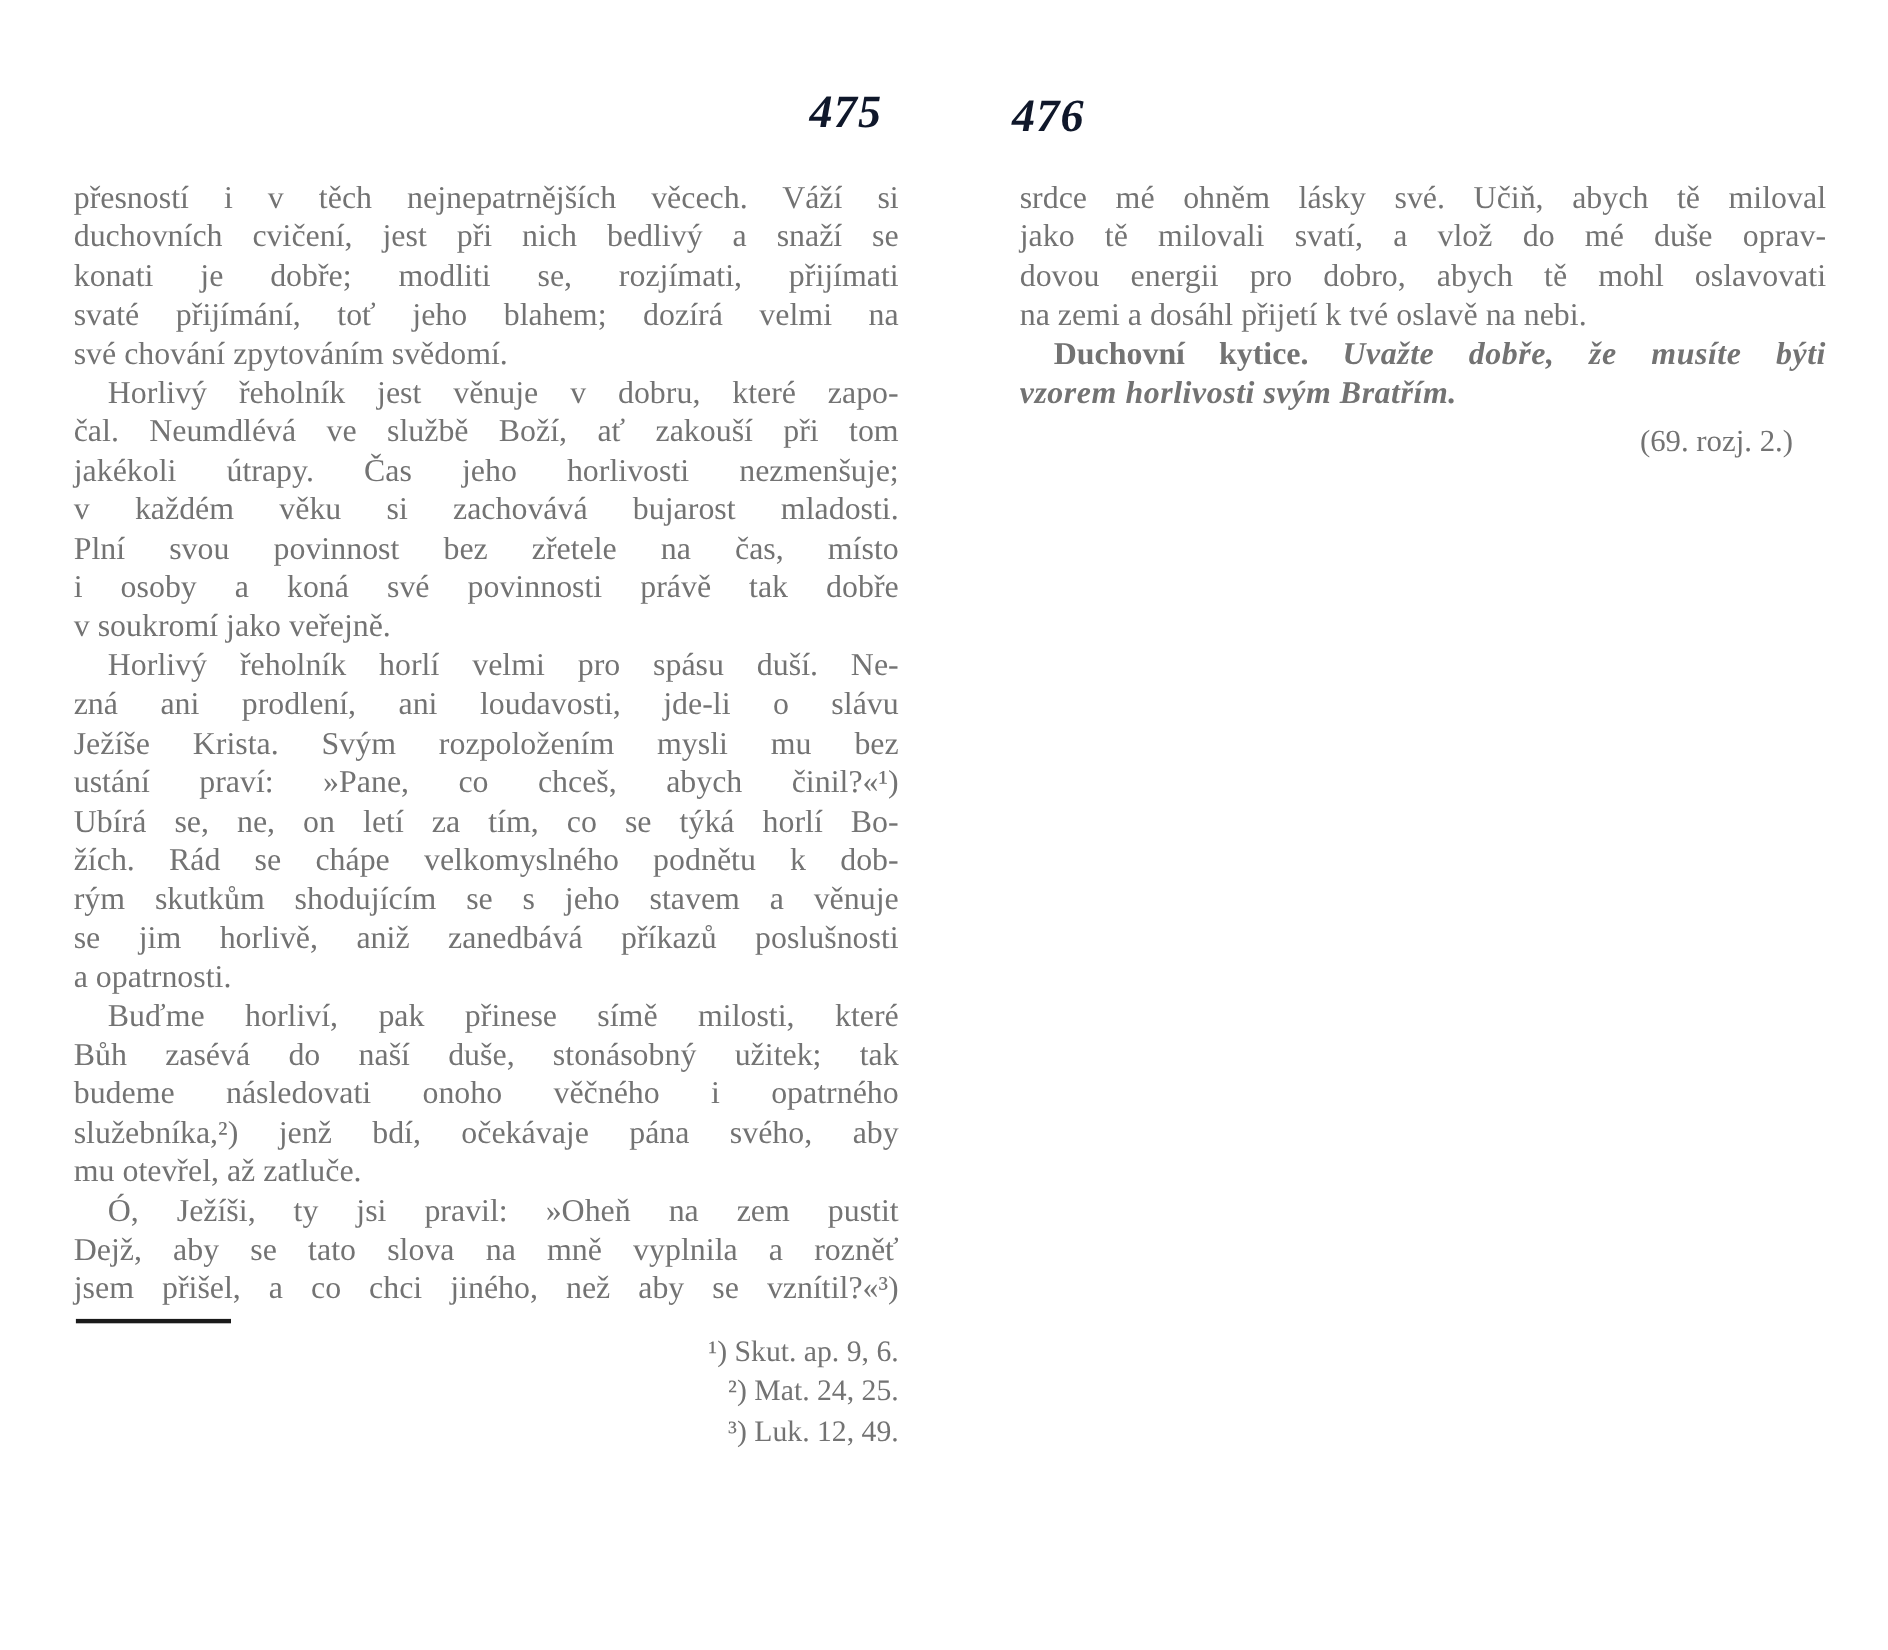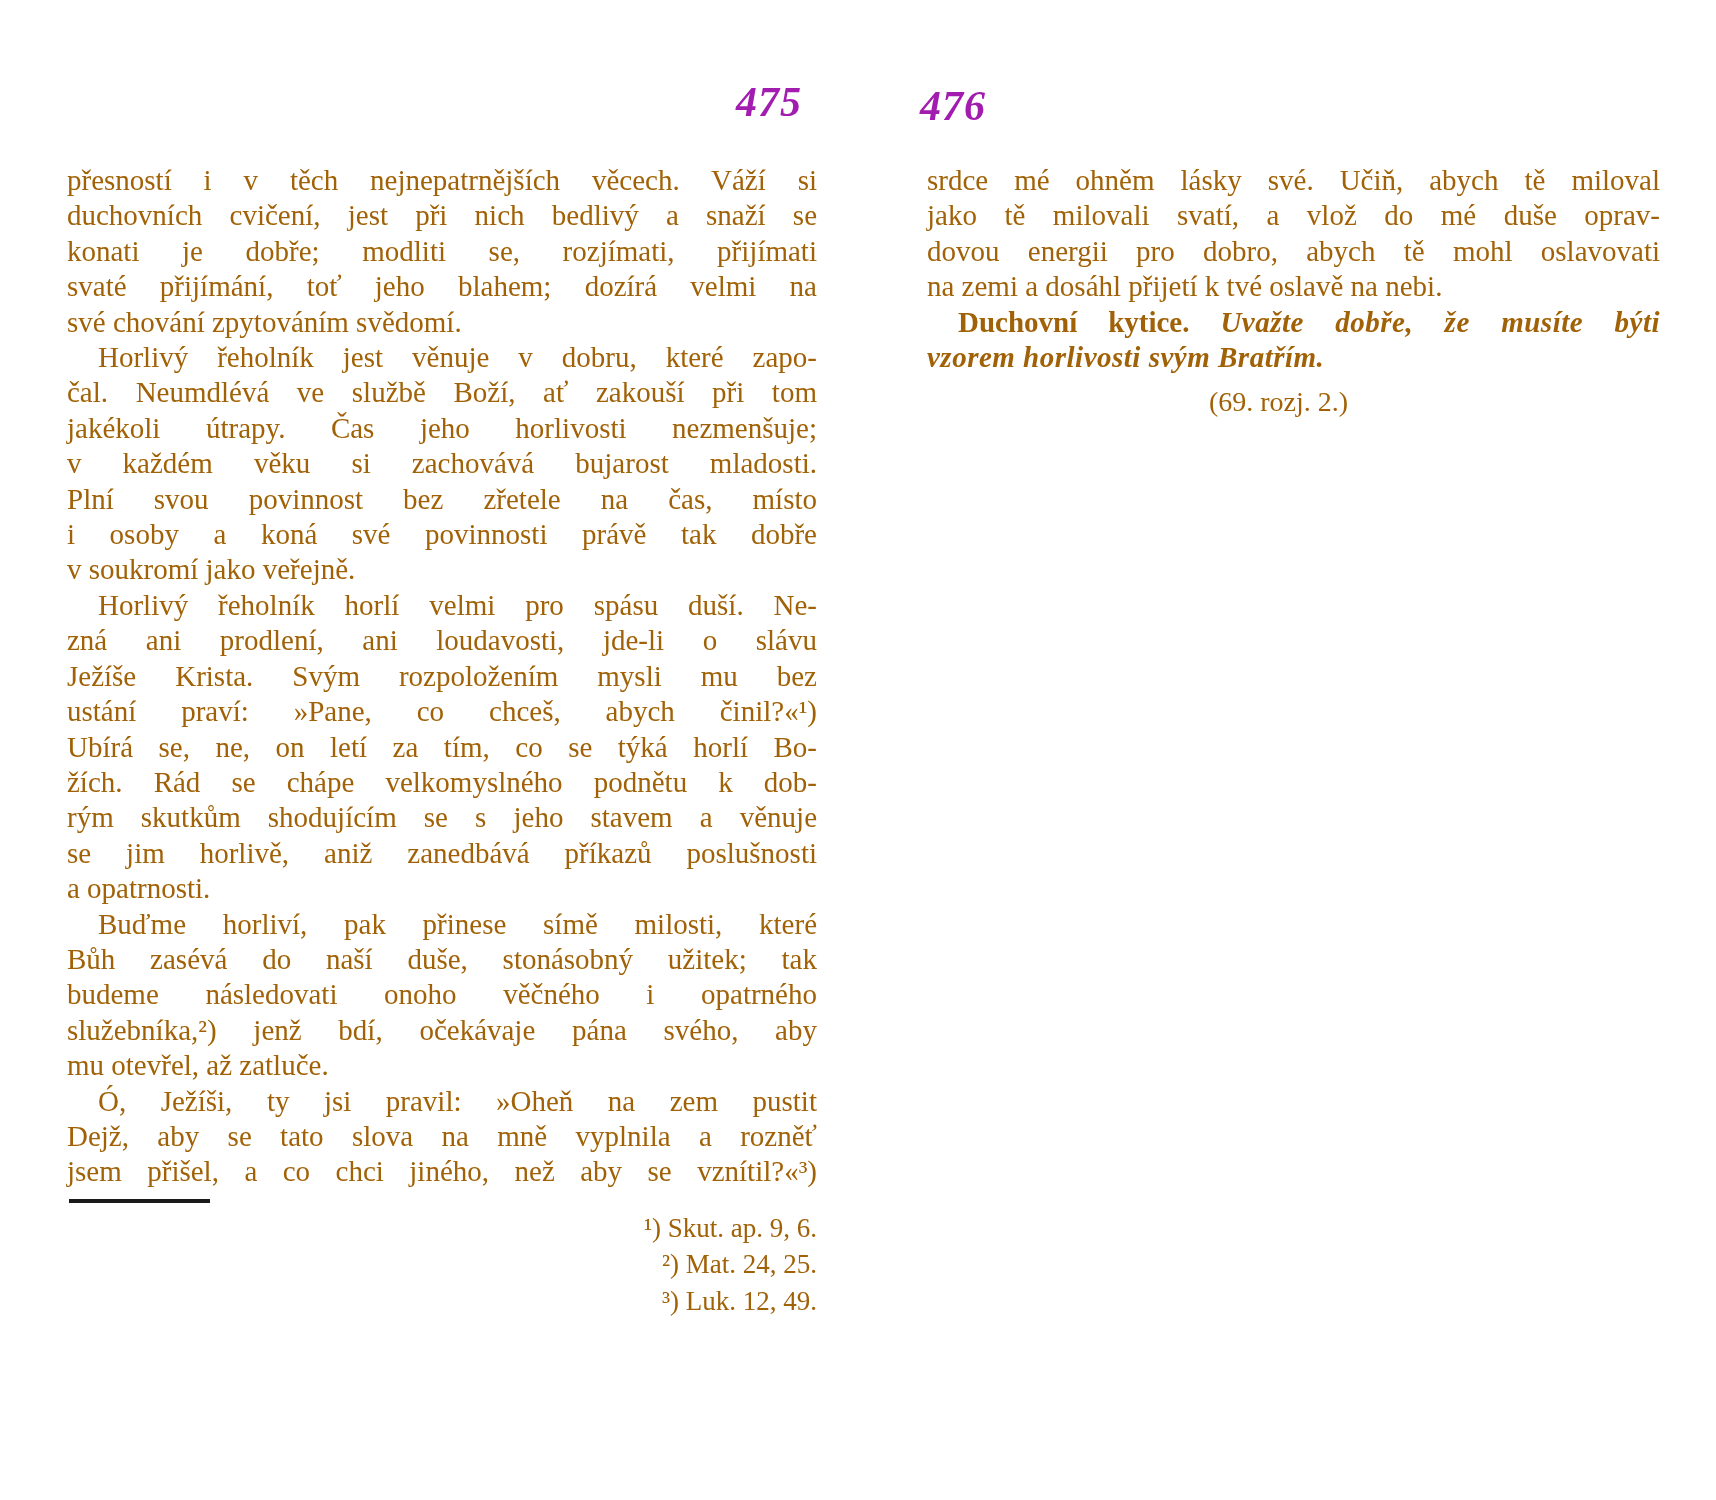--- a/index.html
+++ b/index.html
@@ -19,31 +19,31 @@
     height: 1500px;
     background: #ffffff;
     overflow: hidden;
   }
   .page-number {
     position: absolute;
     font-size: 42px;
     font-weight: bold;
     font-style: italic;
     letter-spacing: 1px;
-    color: #a21caf;
+    color: #0f172a;
   }
   #pn-left  { left: 736px; top: 78px; }
   #pn-right { left: 920px; top: 82px; }
 
   .column {
     position: absolute;
     top: 163px;
     font-size: 29px;
     line-height: 35.4px;
-    color: #a16207;
+    color: #737373;
   }
   #col-left  { left: 67px;  width: 750px; }
   #col-right { left: 927px; width: 733px; }
 
   .line {
     text-align: justify;
     text-align-last: justify;
   }
   .line.line-last {
     text-align-last: left;
@@ -74,21 +74,21 @@
     font-size: 27px;
     line-height: 36.5px;
   }
   .fn-line {
     text-align: right;
   }
   .citation {
     margin-top: 9px;
     padding-right: 30px;
     font-size: 28px;
-    text-align: center;
+    text-align: right;
   }
 </style>
 </head>
 <body>
 
 <div class="page">
 
   <div class="page-number" id="pn-left">475</div>
 
   <div class="page-number" id="pn-right">476</div>

